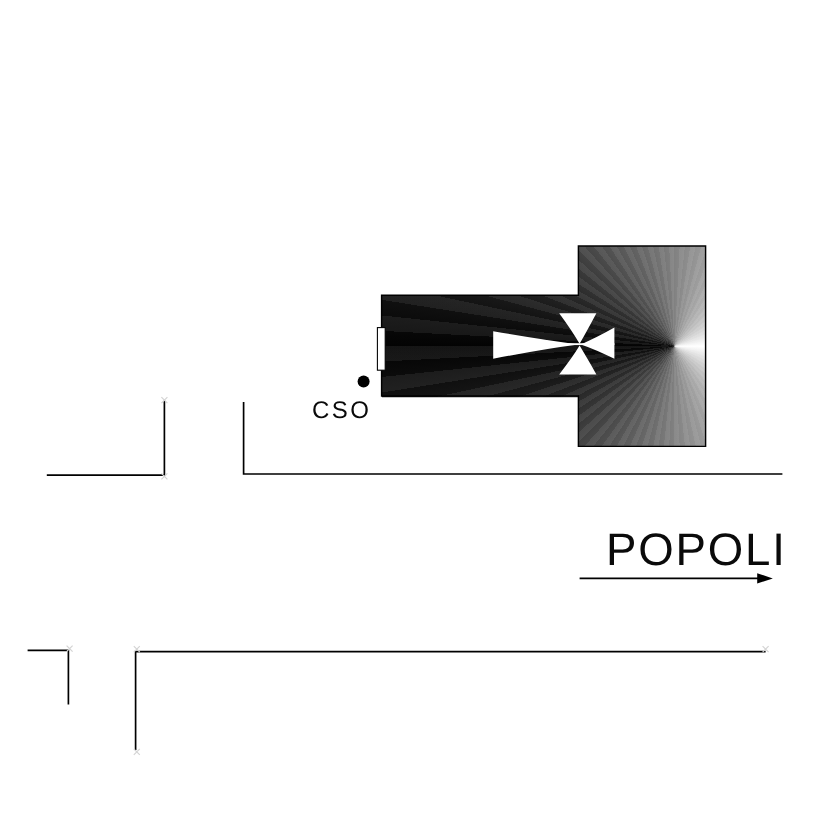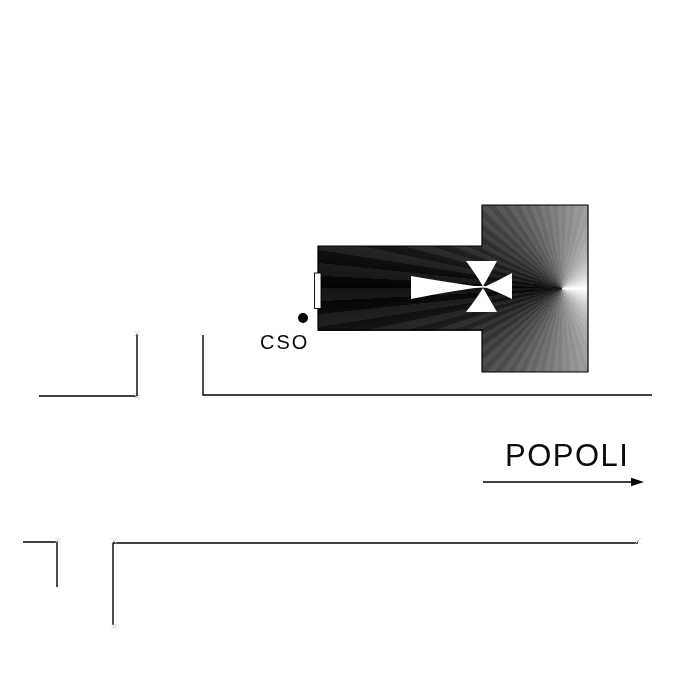--- a/index.html
+++ b/index.html
@@ -54,21 +54,21 @@
     white-space:nowrap;
   }
   .label-cso{
     left:236px;top:332px;
     font-size:20px;
     letter-spacing:2px;
     margin-left:24px;
   }
   .label-popoli{
     left:505px;top:440px;
-    font-size:31px;
+    font-size:38px;
     letter-spacing:1.5px;
     text-align:center;
   }
 </style>
 </head>
 <body>
 
 <div class="canvas">
 
   <div class="church-gradient"></div>

